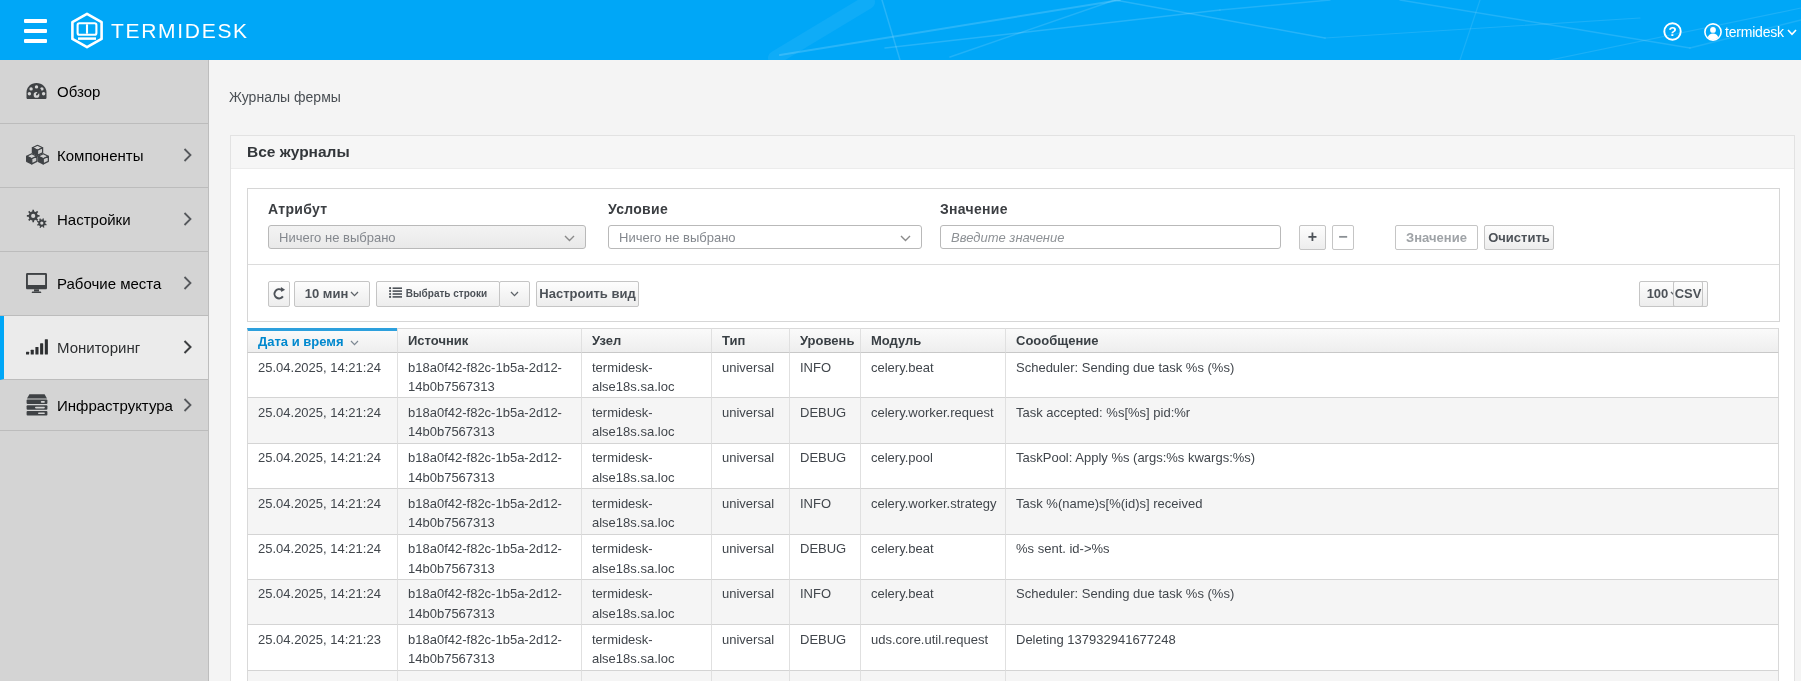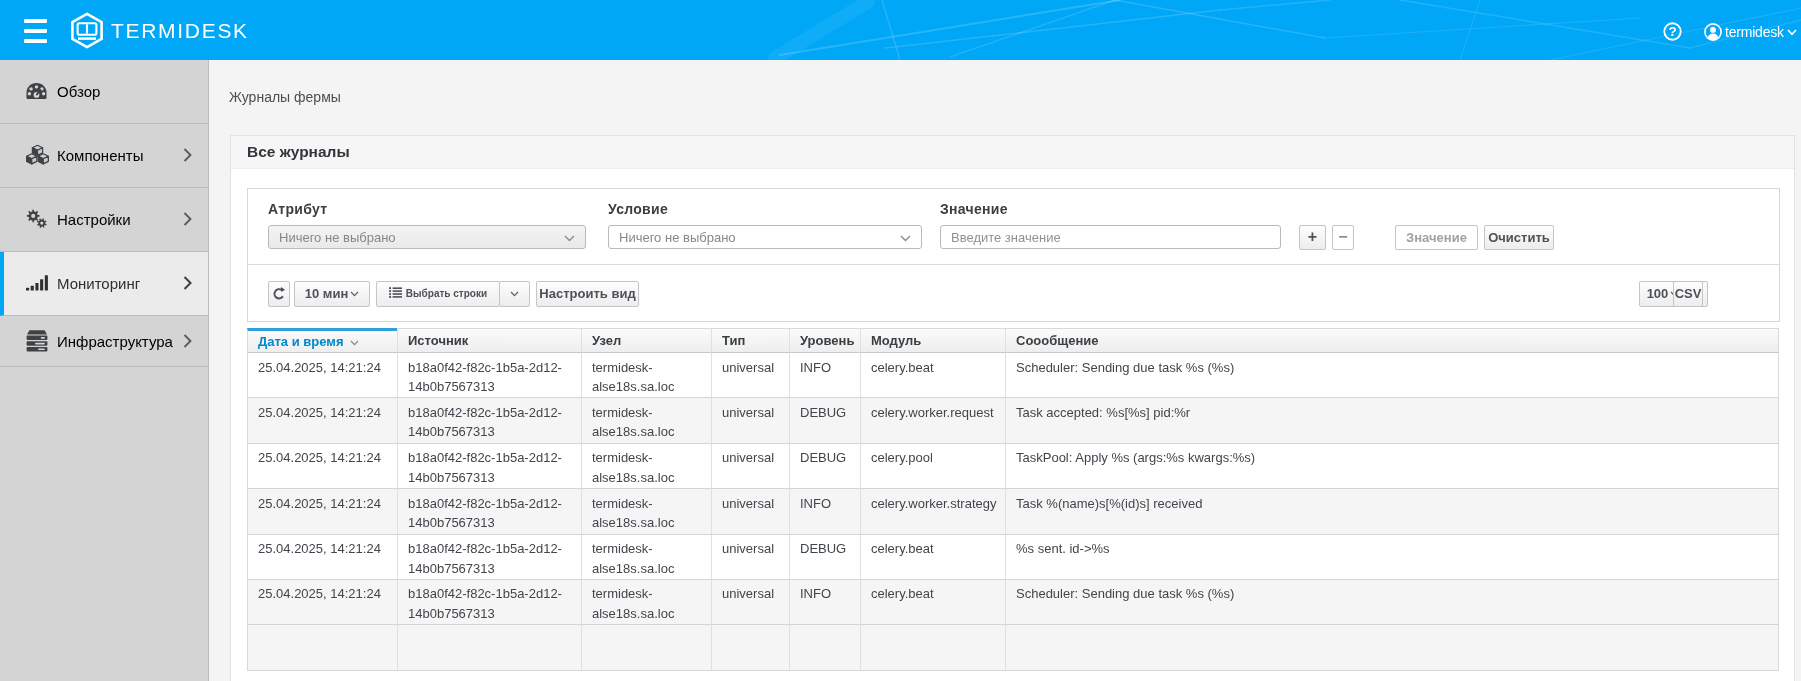--- a/index.html
+++ b/index.html
@@ -127,20 +127,32 @@
   <div class="nitem" style="height:64px">
     <svg class="ic" width="22" height="19" viewBox="0 0 22 19">
         <path fill-rule="evenodd" fill="#3f4245" d="M11.73 7.20 L11.45 8.15 L10.98 9.02 L12.30 10.27 L11.09 11.48 L9.84 10.17 L8.97 10.65 L8.02 10.93 L8.07 12.74 L6.36 12.74 L6.40 10.93 L5.45 10.65 L4.58 10.18 L3.33 11.50 L2.12 10.29 L3.43 9.04 L2.95 8.17 L2.67 7.22 L0.86 7.27 L0.86 5.56 L2.67 5.60 L2.95 4.65 L3.42 3.78 L2.10 2.53 L3.31 1.32 L4.56 2.63 L5.43 2.15 L6.38 1.87 L6.33 0.06 L8.04 0.06 L8.00 1.87 L8.95 2.15 L9.82 2.62 L11.07 1.30 L12.28 2.51 L10.97 3.76 L11.45 4.63 L11.73 5.58 L13.54 5.53 L13.54 7.24 Z M9.30 6.40 A2.1 2.1 0 1 0 5.10 6.40 A2.1 2.1 0 1 0 9.30 6.40 Z"></path>
         <path fill-rule="evenodd" fill="#3f4245" d="M18.92 15.40 L18.46 16.03 L17.88 16.54 L18.51 17.80 L17.30 18.37 L16.73 17.08 L15.96 17.20 L15.19 17.15 L14.75 18.49 L13.49 18.03 L14.00 16.72 L13.37 16.26 L12.86 15.68 L11.60 16.31 L11.03 15.10 L12.32 14.53 L12.20 13.76 L12.25 12.99 L10.91 12.55 L11.37 11.29 L12.68 11.80 L13.14 11.17 L13.72 10.66 L13.09 9.40 L14.30 8.83 L14.87 10.12 L15.64 10.00 L16.41 10.05 L16.85 8.71 L18.11 9.17 L17.60 10.48 L18.23 10.94 L18.74 11.52 L20.00 10.89 L20.57 12.10 L19.28 12.67 L19.40 13.44 L19.35 14.21 L20.69 14.65 L20.23 15.91 Z M17.40 13.60 A1.6 1.6 0 1 0 14.20 13.60 A1.6 1.6 0 1 0 17.40 13.60 Z"></path>
       </svg>
     <span class="tx">Настройки</span>
     <svg class="ch" width="9" height="14" viewBox="0 0 9 14">
         <path d="M1.5 1 L7.5 7 L1.5 13" fill="none" stroke="#55585c" stroke-width="1.8"></path>
       </svg>
   </div>
+  <div class="nitem" style="height:64px">
+    <svg class="ic" width="21" height="20" viewBox="0 0 21 20">
+        <path d="M1.3 0 H19.7 C20.4 0 21 0.6 21 1.3 V15 C21 15.7 20.4 16.3 19.7 16.3 H1.3 C0.6 16.3 0 15.7 0 15 V1.3 C0 0.6 0.6 0 1.3 0 Z" fill="#3f4245"></path>
+        <rect x="1.9" y="1.9" width="17.2" height="10.1" fill="#d4d4d4"></rect>
+        <rect x="8" y="16.3" width="5" height="2.2" fill="#3f4245"></rect>
+        <path d="M6.3 18.4 H14.7 L15.3 19.6 C15.4 19.8 15.3 20 15.1 20 H5.9 C5.7 20 5.6 19.8 5.7 19.6 Z" fill="#3f4245"></path>
+      </svg>
+    <span class="tx">Рабочие места</span>
+    <svg class="ch" width="9" height="14" viewBox="0 0 9 14">
+        <path d="M1.5 1 L7.5 7 L1.5 13" fill="none" stroke="#55585c" stroke-width="1.8"></path>
+      </svg>
+  </div>
   <div class="nitem active" style="height:64px">
     <svg class="ic" style="left:22px" width="22" height="16" viewBox="0 0 22 16">
         <g fill="#2d2f31">
           <rect x="0" y="12.8" width="3.1" height="2.8" rx="0.5"></rect>
           <rect x="4.7" y="10.7" width="3.1" height="4.9" rx="0.5"></rect>
           <rect x="9.4" y="7.9" width="3.1" height="7.7" rx="0.5"></rect>
           <rect x="14.1" y="4.3" width="3.1" height="11.3" rx="0.5"></rect>
           <rect x="18.8" y="0.3" width="3.1" height="15.3" rx="0.5"></rect>
         </g>
       </svg>
@@ -180,21 +192,21 @@
     <div class="fsel" style="left:20px;width:318px;background:linear-gradient(to bottom,#f3f3f3,#e9e9e9)">Ничего не выбрано
       <svg class="car" width="11" height="7" viewBox="0 0 11 7">
           <path d="M1 1 L5.5 5.5 L10 1" fill="none" stroke="#8a8a8a" stroke-width="1.4"></path>
         </svg></div>
     <span class="flabel" style="left:360px;top:12px">Условие</span>
     <div class="fsel" style="left:360px;width:314px">Ничего не выбрано
       <svg class="car" width="11" height="7" viewBox="0 0 11 7">
           <path d="M1 1 L5.5 5.5 L10 1" fill="none" stroke="#8a8a8a" stroke-width="1.4"></path>
         </svg></div>
     <span class="flabel" style="left:692px;top:12px">Значение</span>
-    <div class="fsel" style="left:692px;width:341px;color:#8e9296">Введите значение</div>
+    <div class="fsel" style="left:692px;width:341px;font-style:italic;color:#8e9296">Введите значение</div>
     <div class="btn" style="left:1051px;top:36px;width:27px;height:25px;font-size:16px;line-height:22px;font-weight:700">+</div>
     <div class="btn" style="left:1084px;top:36px;width:22px;height:25px;font-size:16px;line-height:21px;font-weight:700;background:#fff;color:#8a8f94">−</div>
     <div class="btn" style="left:1147px;top:36px;width:83px;height:25px;line-height:23px;color:#9fa3a7;background:#fff">Значение</div>
     <div class="btn" style="left:1236px;top:36px;width:70px;height:25px;line-height:23px">Очистить</div>
     <div style="position:absolute;left:0;top:75px;width:100%;border-bottom:1px solid #dcdcdc"></div>
     <div class="btn rowbtn" style="left:20px;width:22px">
       <svg width="14" height="13" viewBox="0 0 14 13" style="margin-top:5px">
           <path d="M9.7 3.0 A4.6 4.6 0 1 0 10.9 9.4" fill="none" stroke="#4d5258" stroke-width="2"></path>
           <path d="M8.9 0.1 L13.1 2.7 L9.2 4.9 Z" fill="#4d5258"></path>
         </svg>
@@ -295,20 +307,29 @@
         </tr>
       <tr class="z">
           <td>25.04.2025, 14:21:24</td>
           <td>b18a0f42-f82c-1b5a-2d12-14b0b7567313</td>
           <td>termidesk-alse18s.sa.loc</td>
           <td>universal</td>
           <td>INFO</td>
           <td>celery.beat</td>
           <td>Scheduler: Sending due task %s (%s)</td>
         </tr>
+      <tr>
+          <td>25.04.2025, 14:21:23</td>
+          <td>b18a0f42-f82c-1b5a-2d12-14b0b7567313</td>
+          <td>termidesk-alse18s.sa.loc</td>
+          <td>universal</td>
+          <td>DEBUG</td>
+          <td>uds.core.util.request</td>
+          <td>Deleting 137932941677248</td>
+        </tr>
       <tr class="z">
           <td></td>
           <td></td>
           <td></td>
           <td></td>
           <td></td>
           <td></td>
           <td></td>
         </tr>
     </tbody>

